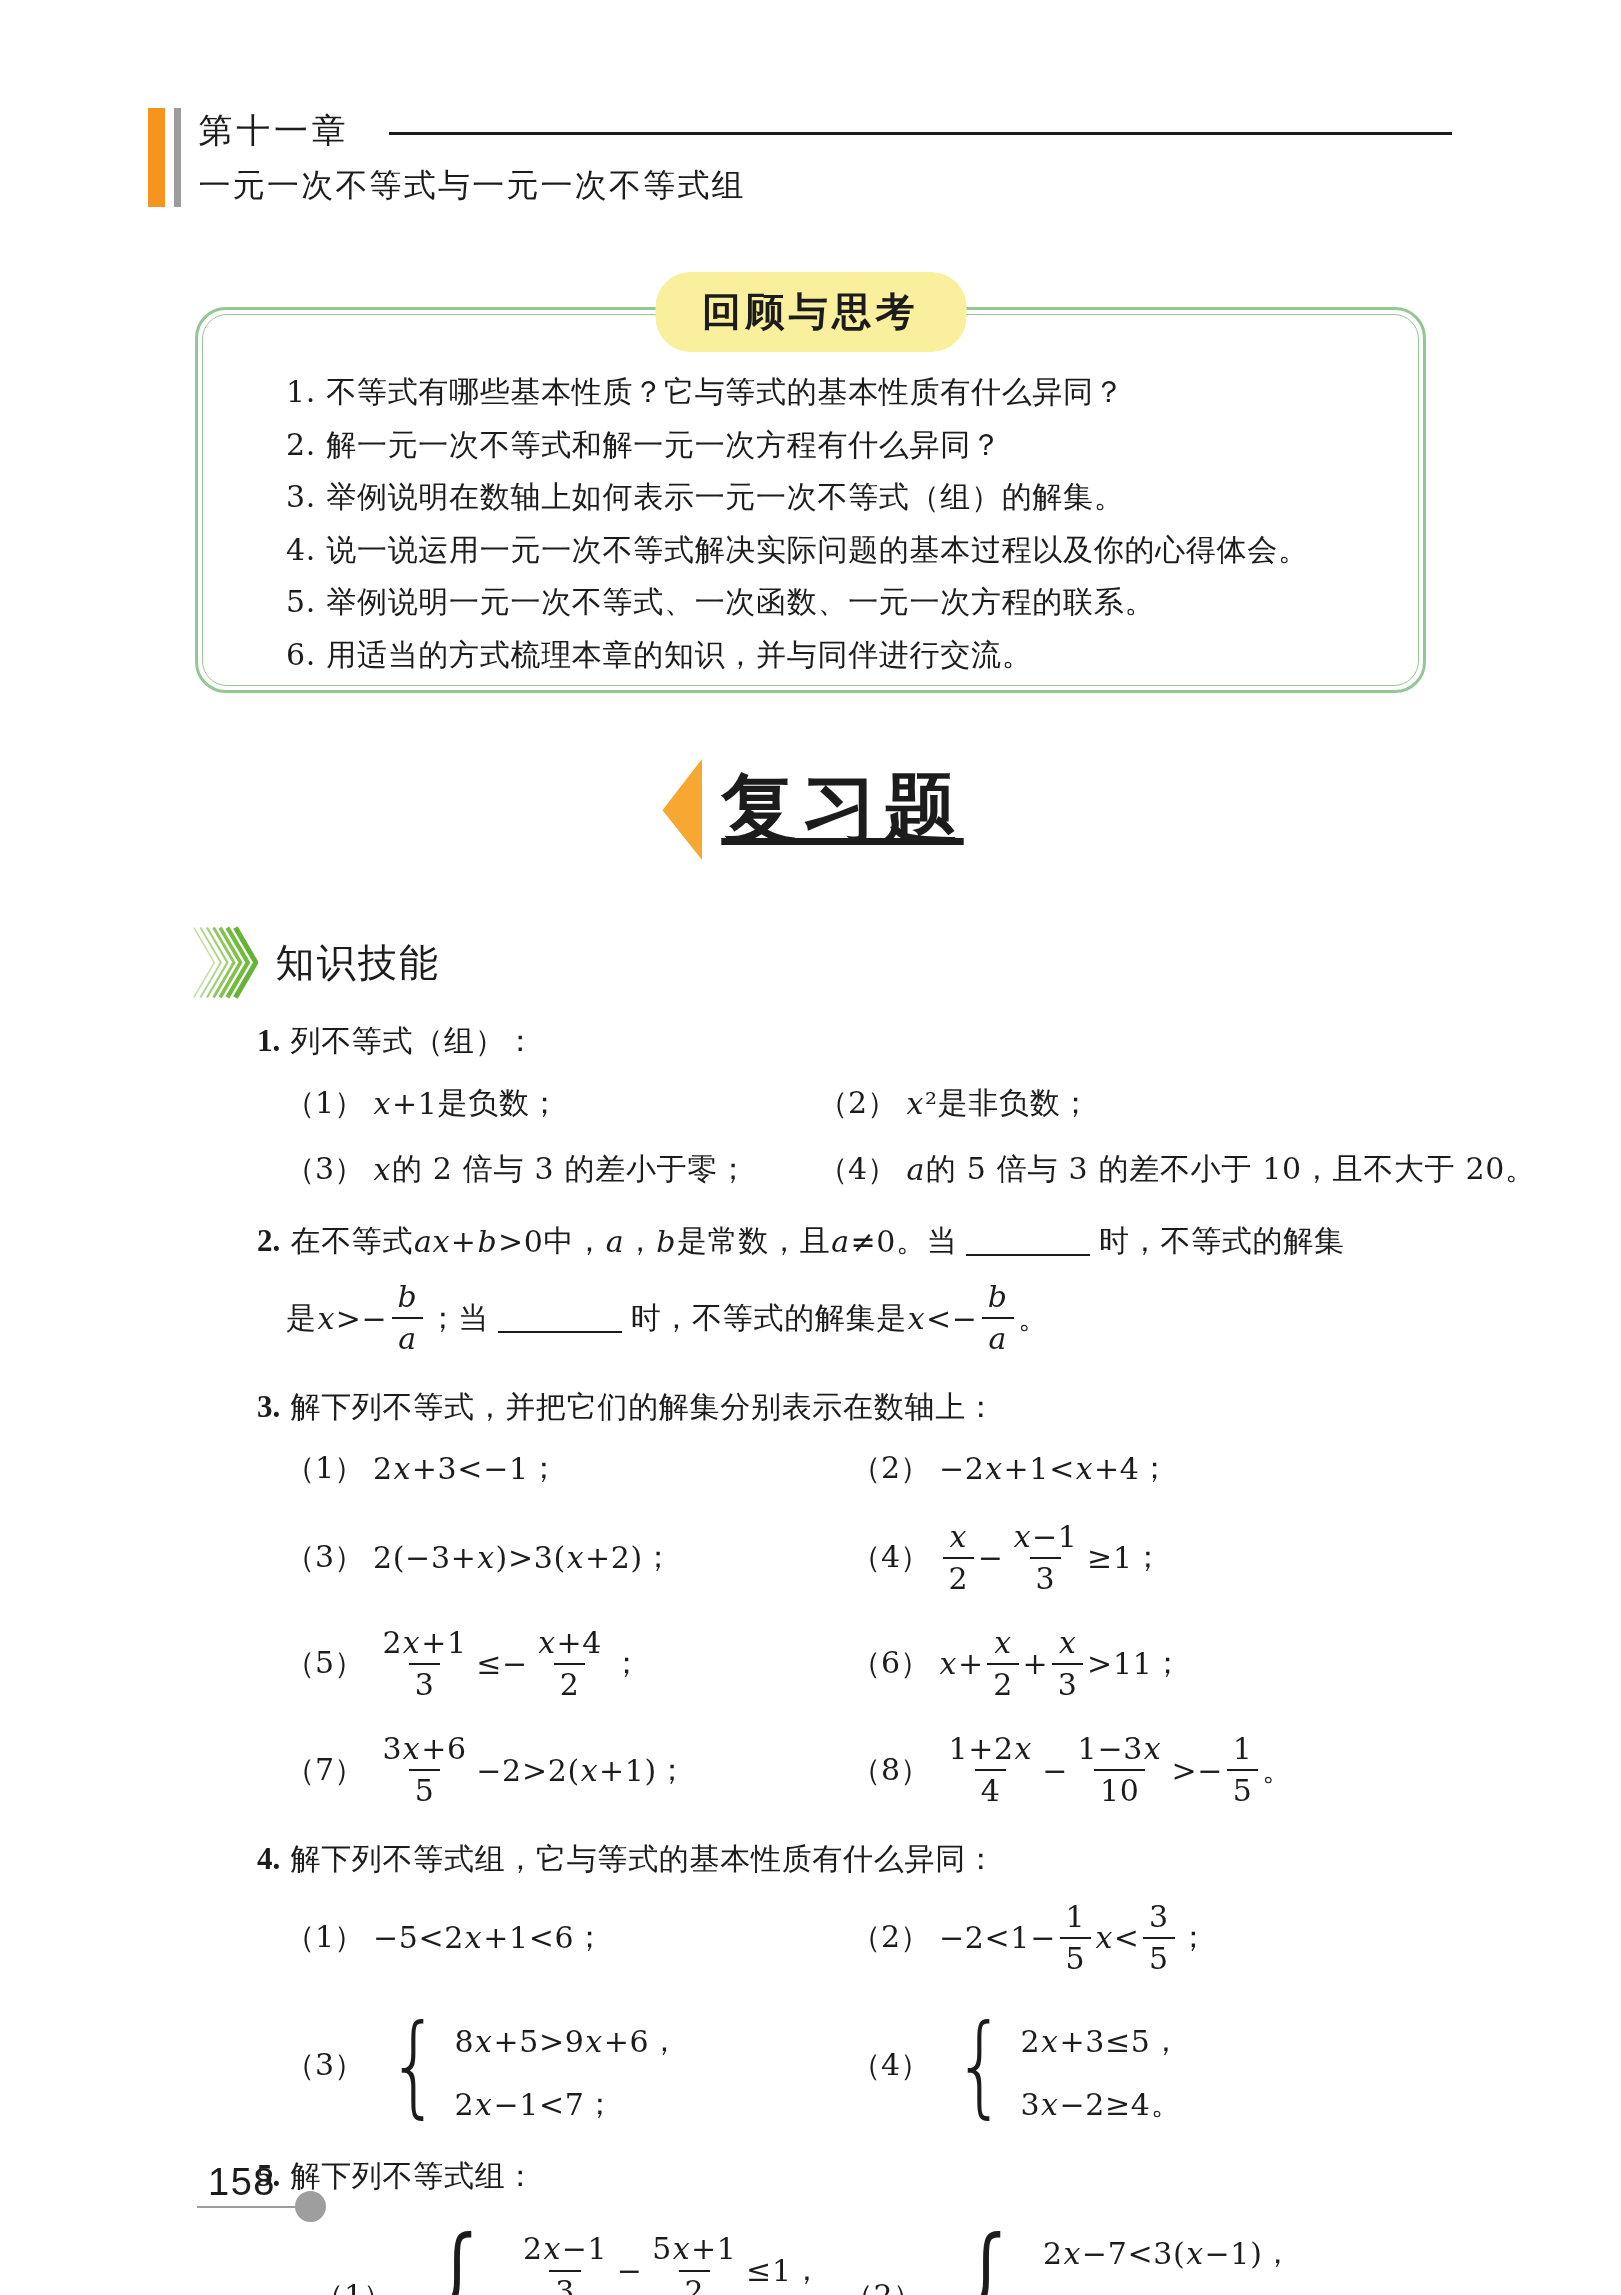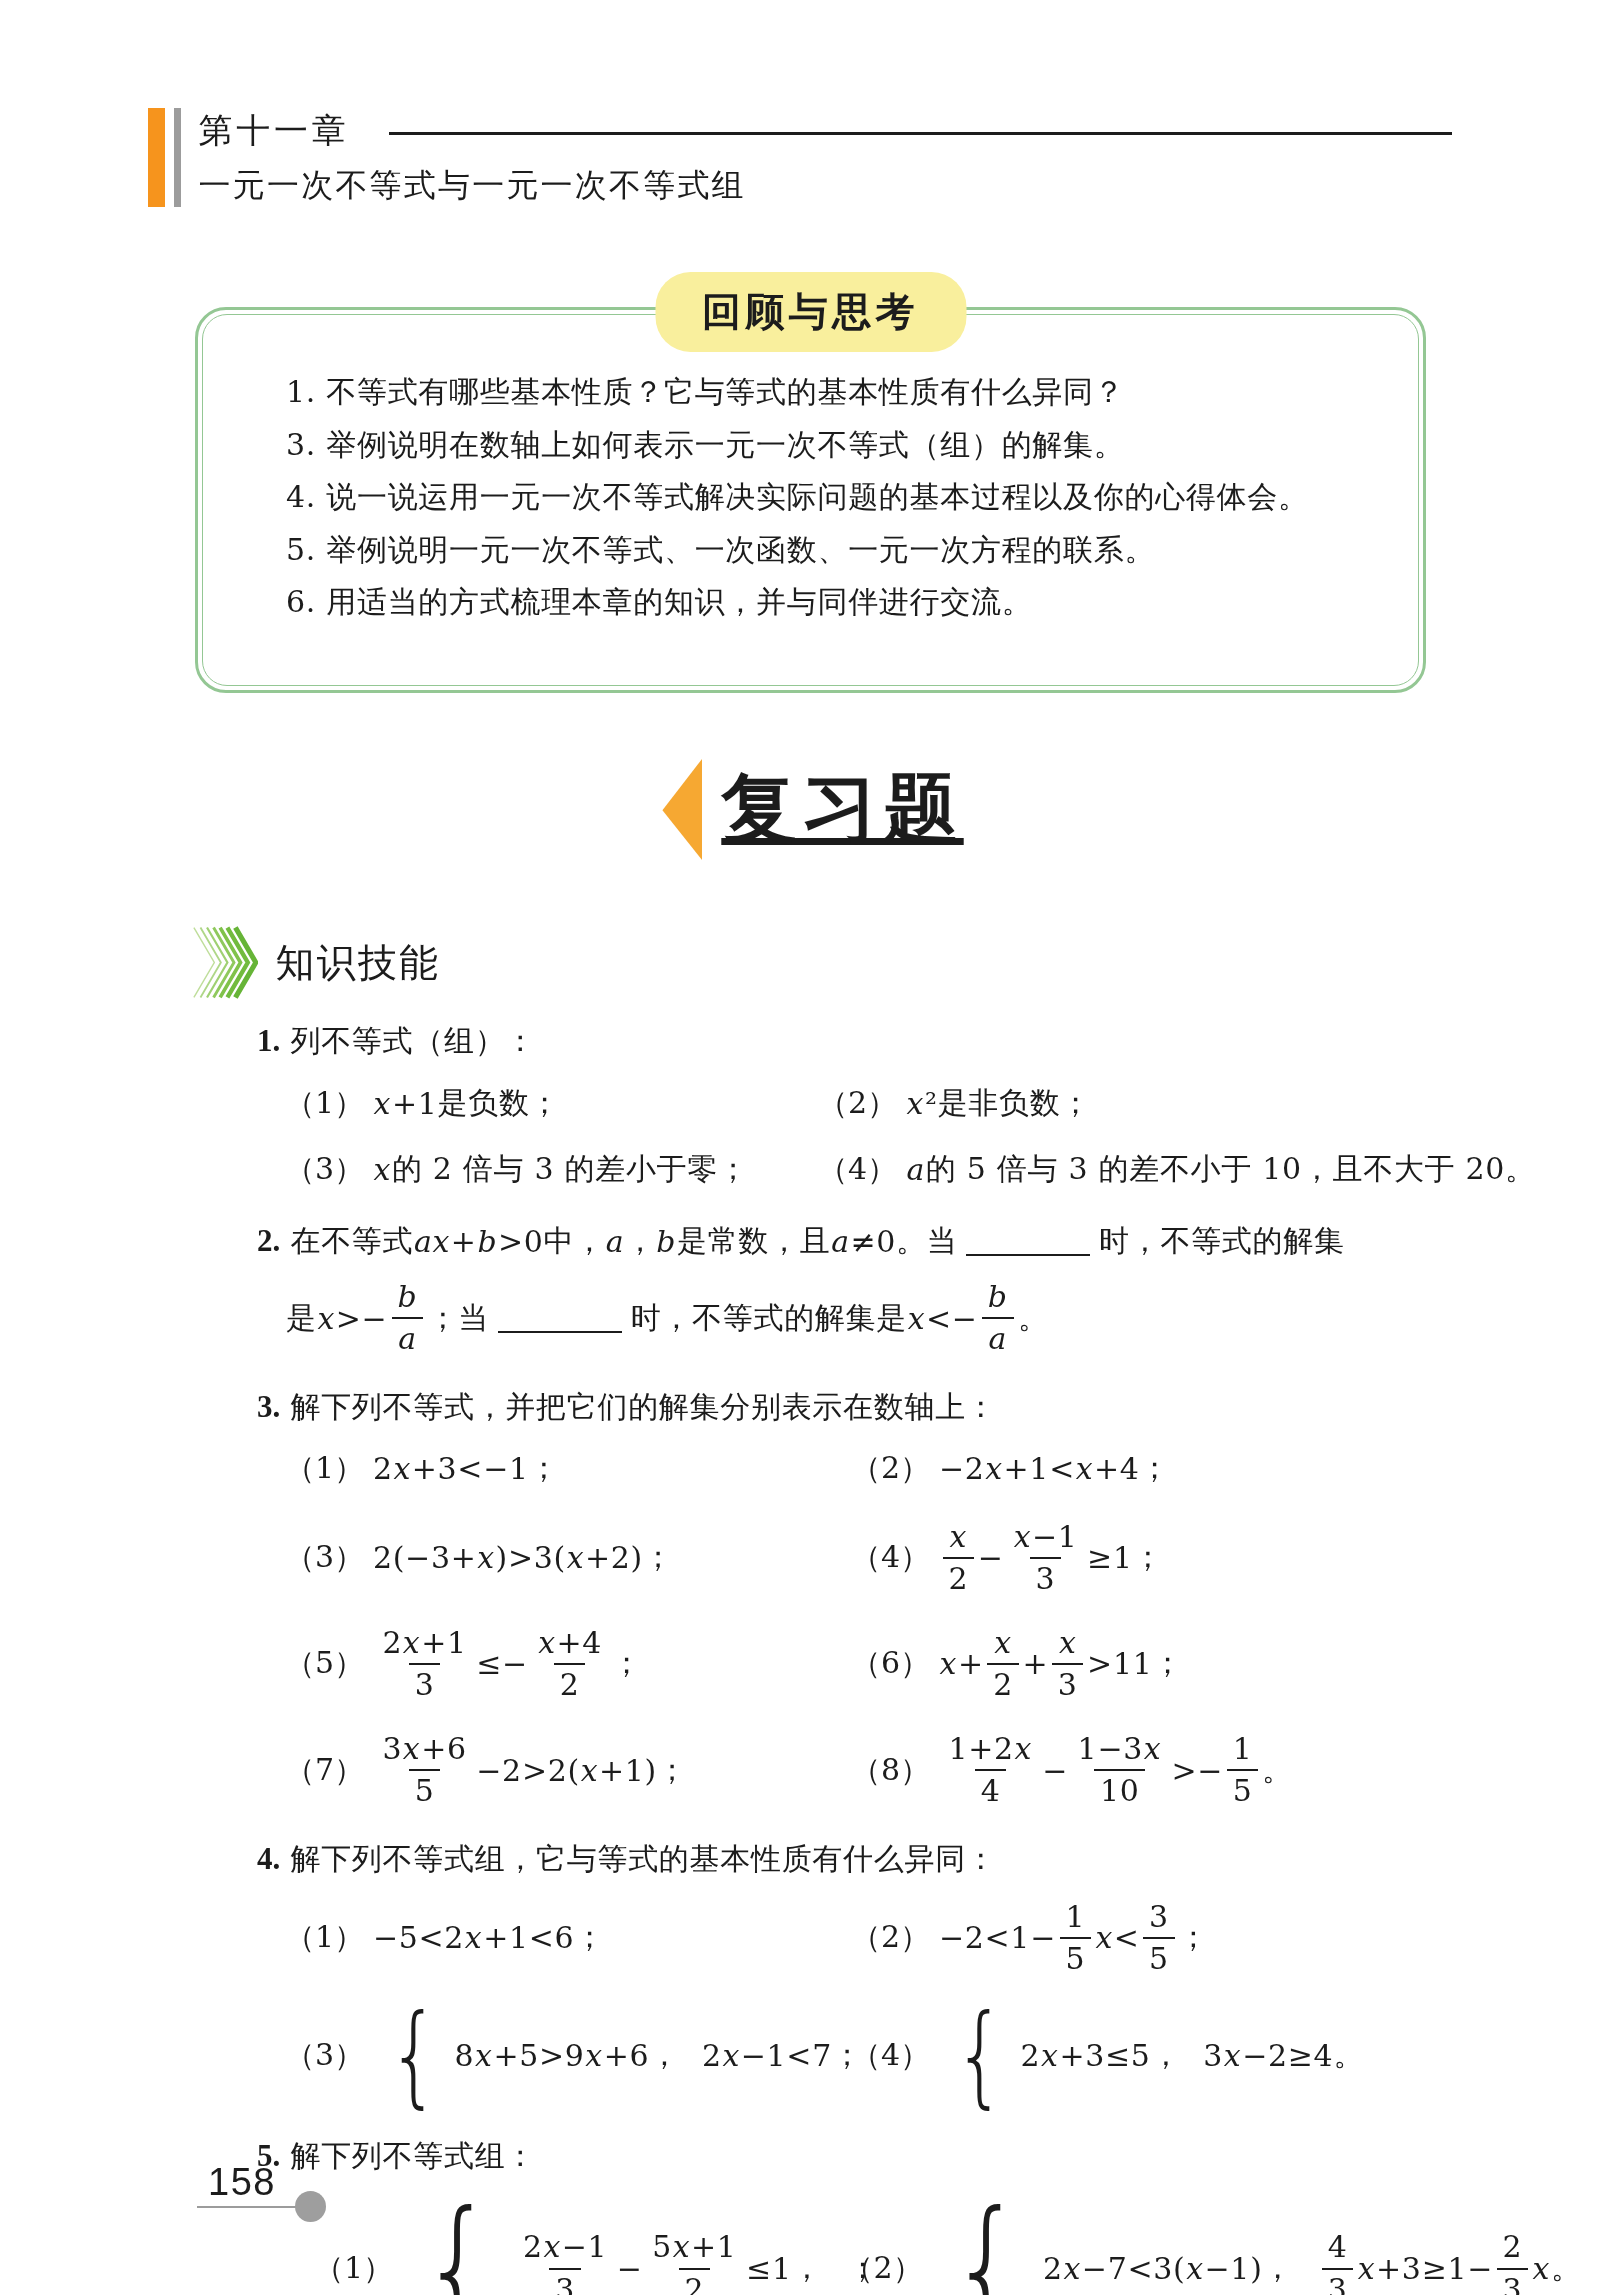--- a/index.html
+++ b/index.html
@@ -54,21 +54,21 @@
   .frac .fden{border-top:2.2px solid #1c1c1c;padding:5.1px 5.8px 1.5px;}
   .blank{display:inline-block;width:124px;height:0.95em;border-bottom:2.2px solid #1c1c1c;
     margin:0 8.8px;}
   .p2-line2{padding-left:29px;margin-top:19px;font-size:30px;display:flex;align-items:center;}
   .rowgap{row-gap:31px;}
   
   .sys-item{align-items:center;}
   .sys-brace{font-family:"DejaVu Sans",sans-serif;font-weight:200;line-height:0.9;
     font-size:110px;transform:scaleX(.75);margin:0 1.5px 0 5.8px;}
   .sys-lg .sys-brace{font-size:157px;}
-  .sys-rows{display:flex;gap:22px;padding-left:4.4px;}
+  .sys-rows{display:flex;flex-direction:column;gap:22px;padding-left:4.4px;margin-top:15px;}
   .sys-lg .sys-rows{gap:25px;}
   .sys-row{display:flex;align-items:center;font-size:30px;}
   
   .footer-pageno{position:absolute;top:2161px;left:208px;font-size:38px;letter-spacing:1.5px;}
   .footer-rule{position:absolute;top:2206px;left:197px;width:110px;height:2.2px;background:#9c9c9c;}
   .footer-dot{position:absolute;top:2191px;left:295px;width:31px;height:31px;border-radius:50%;
     background:#9E9E9E;}
 </style>
 </head>
 <body>
@@ -85,20 +85,21 @@
       </div>
       <div class="chapter-title">一元一次不等式与一元一次不等式组</div>
     </div>
   </header>
 
   <section class="review-box">
     <div class="review-badge">回顾与思考</div>
     <div class="review-box-inner"></div>
     <ul class="review-items">
       <li>1. 不等式有哪些基本性质？它与等式的基本性质有什么异同？</li>
+      <li>2. 解一元一次不等式和解一元一次方程有什么异同？</li>
       <li>3. 举例说明在数轴上如何表示一元一次不等式（组）的解集。</li>
       <li>4. 说一说运用一元一次不等式解决实际问题的基本过程以及你的心得体会。</li>
       <li>5. 举例说明一元一次不等式、一次函数、一元一次方程的联系。</li>
       <li>6. 用适当的方式梳理本章的知识，并与同伴进行交流。</li>
     </ul>
   </section>
 
   <div class="section-title">
     <svg width="47" height="107" viewBox="0 0 64 146">
       <polygon points="60,4 60,142 6,74" fill="#F6A832"></polygon>

